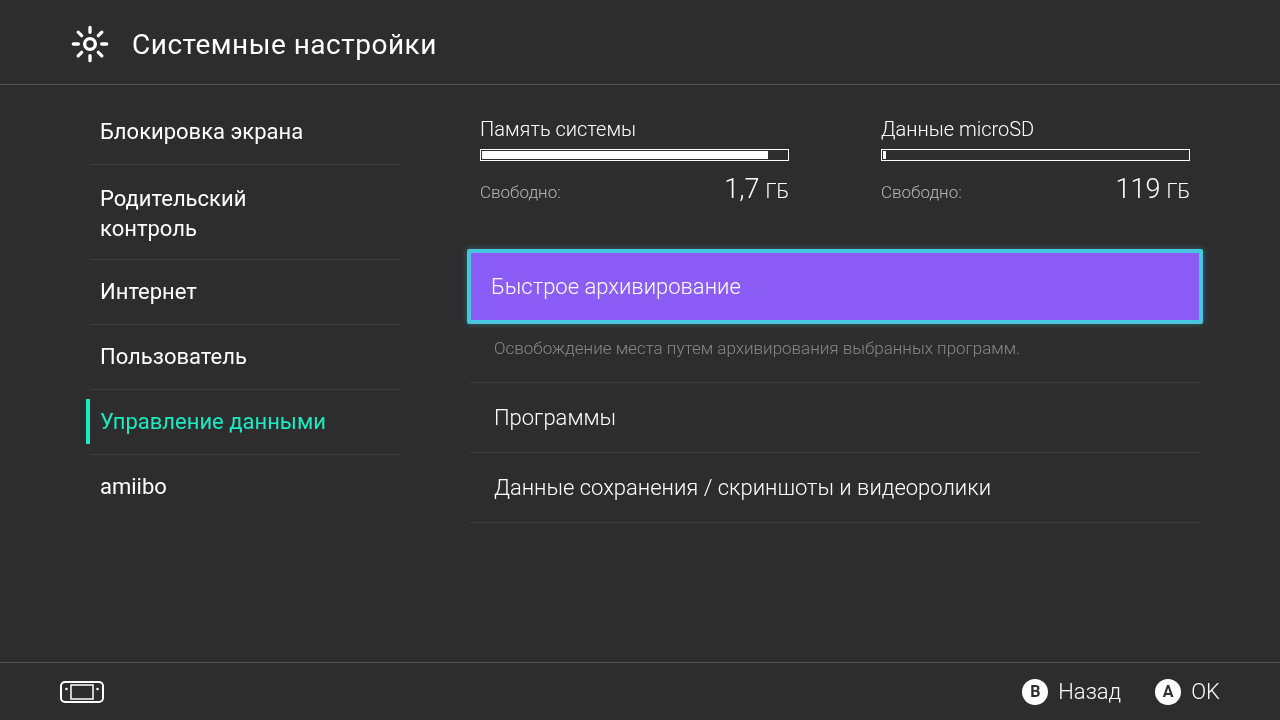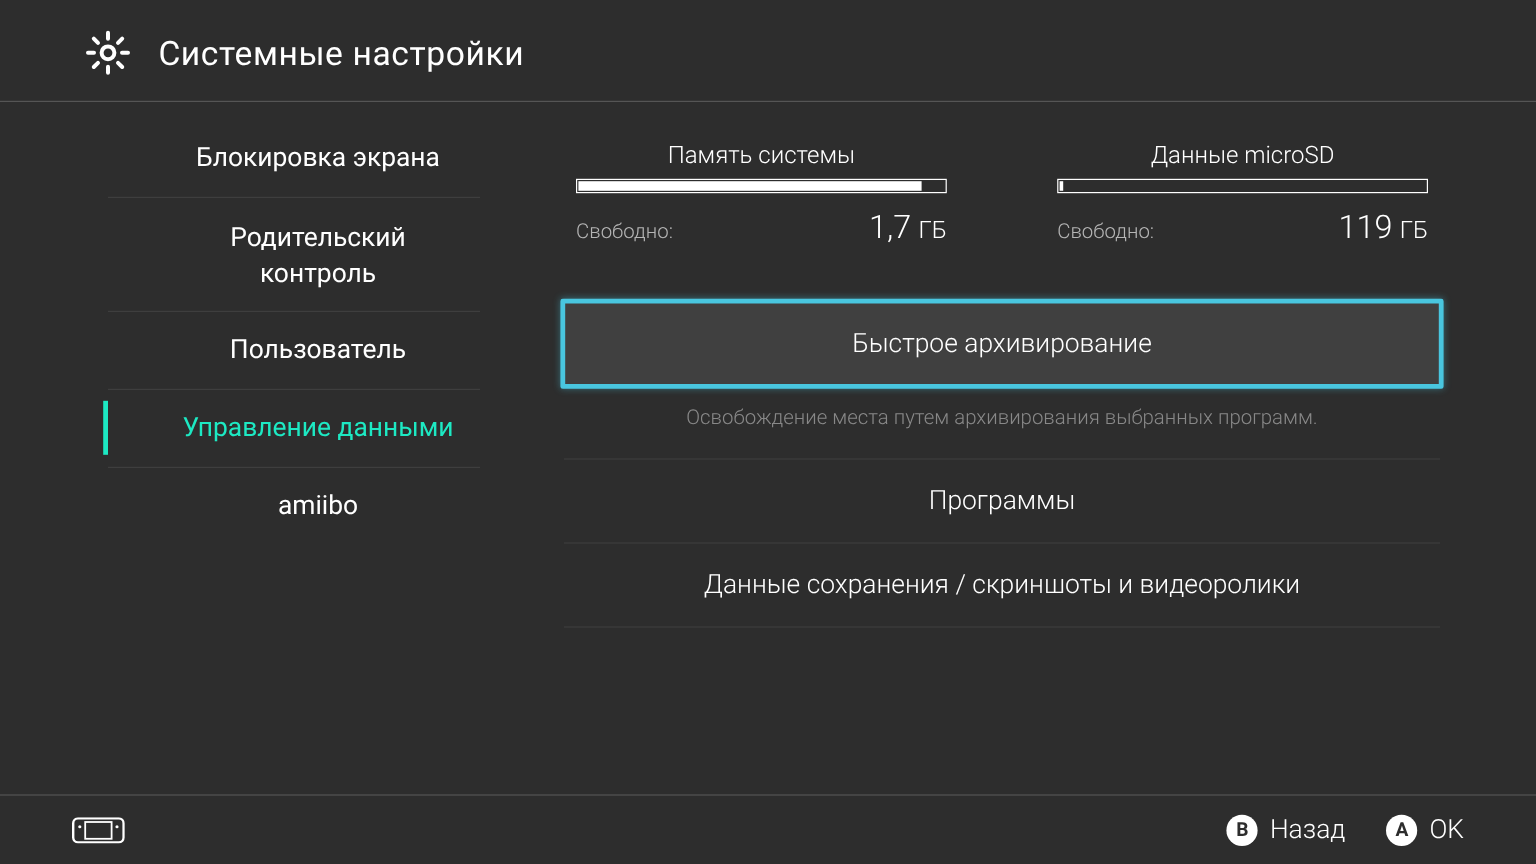--- a/index.html
+++ b/index.html
@@ -28,21 +28,20 @@
   }
   .header-title {
     font-size: 28px;
     font-weight: 400;
     letter-spacing: 0.5px;
   }
   .body {
     flex: 1;
     display: flex;
     min-height: 0;
-    text-align: center;
   }
   .sidebar {
     width: 430px;
     padding-top: 14px;
     overflow: hidden;
   }
   .sidebar-item {
     position: relative;
     padding: 20px 0 20px 100px;
     font-size: 22px;
@@ -124,21 +123,21 @@
   .options {
     border-top: 1px solid #3e3e3e;
   }
   .option-item {
     padding: 22px 24px;
     font-size: 22px;
     border-bottom: 1px solid #3e3e3e;
   }
   .option-item.focused {
     border: 4px solid #49c6df;
-    background: #404040;
+    background: #8b5cf6;
     border-radius: 2px;
     padding: 21px 20px;
     margin: -1px -3px 0 -3px;
     box-shadow: 0 0 6px rgba(73,198,223,0.4);
   }
   .option-item.focused + * { border-top: none; }
   .option-desc {
     font-size: 17px;
     color: #888;
     padding: 14px 24px 24px 24px;
@@ -194,20 +193,23 @@
 
   <div class="body">
 
     <div class="sidebar">
       <div class="sidebar-item">
         <span>Блокировка экрана</span>
       </div>
       <div class="sidebar-item multiline">
         <span>Родительский</span><br>
         <span>контроль</span>
+      </div>
+      <div class="sidebar-item">
+        <span>Интернет</span>
       </div>
       <div class="sidebar-item">
         <span>Пользователь</span>
       </div>
       <div class="sidebar-item active">
         <span>Управление данными</span>
       </div>
       <div class="sidebar-item">
         <span>amiibo</span>
       </div>

